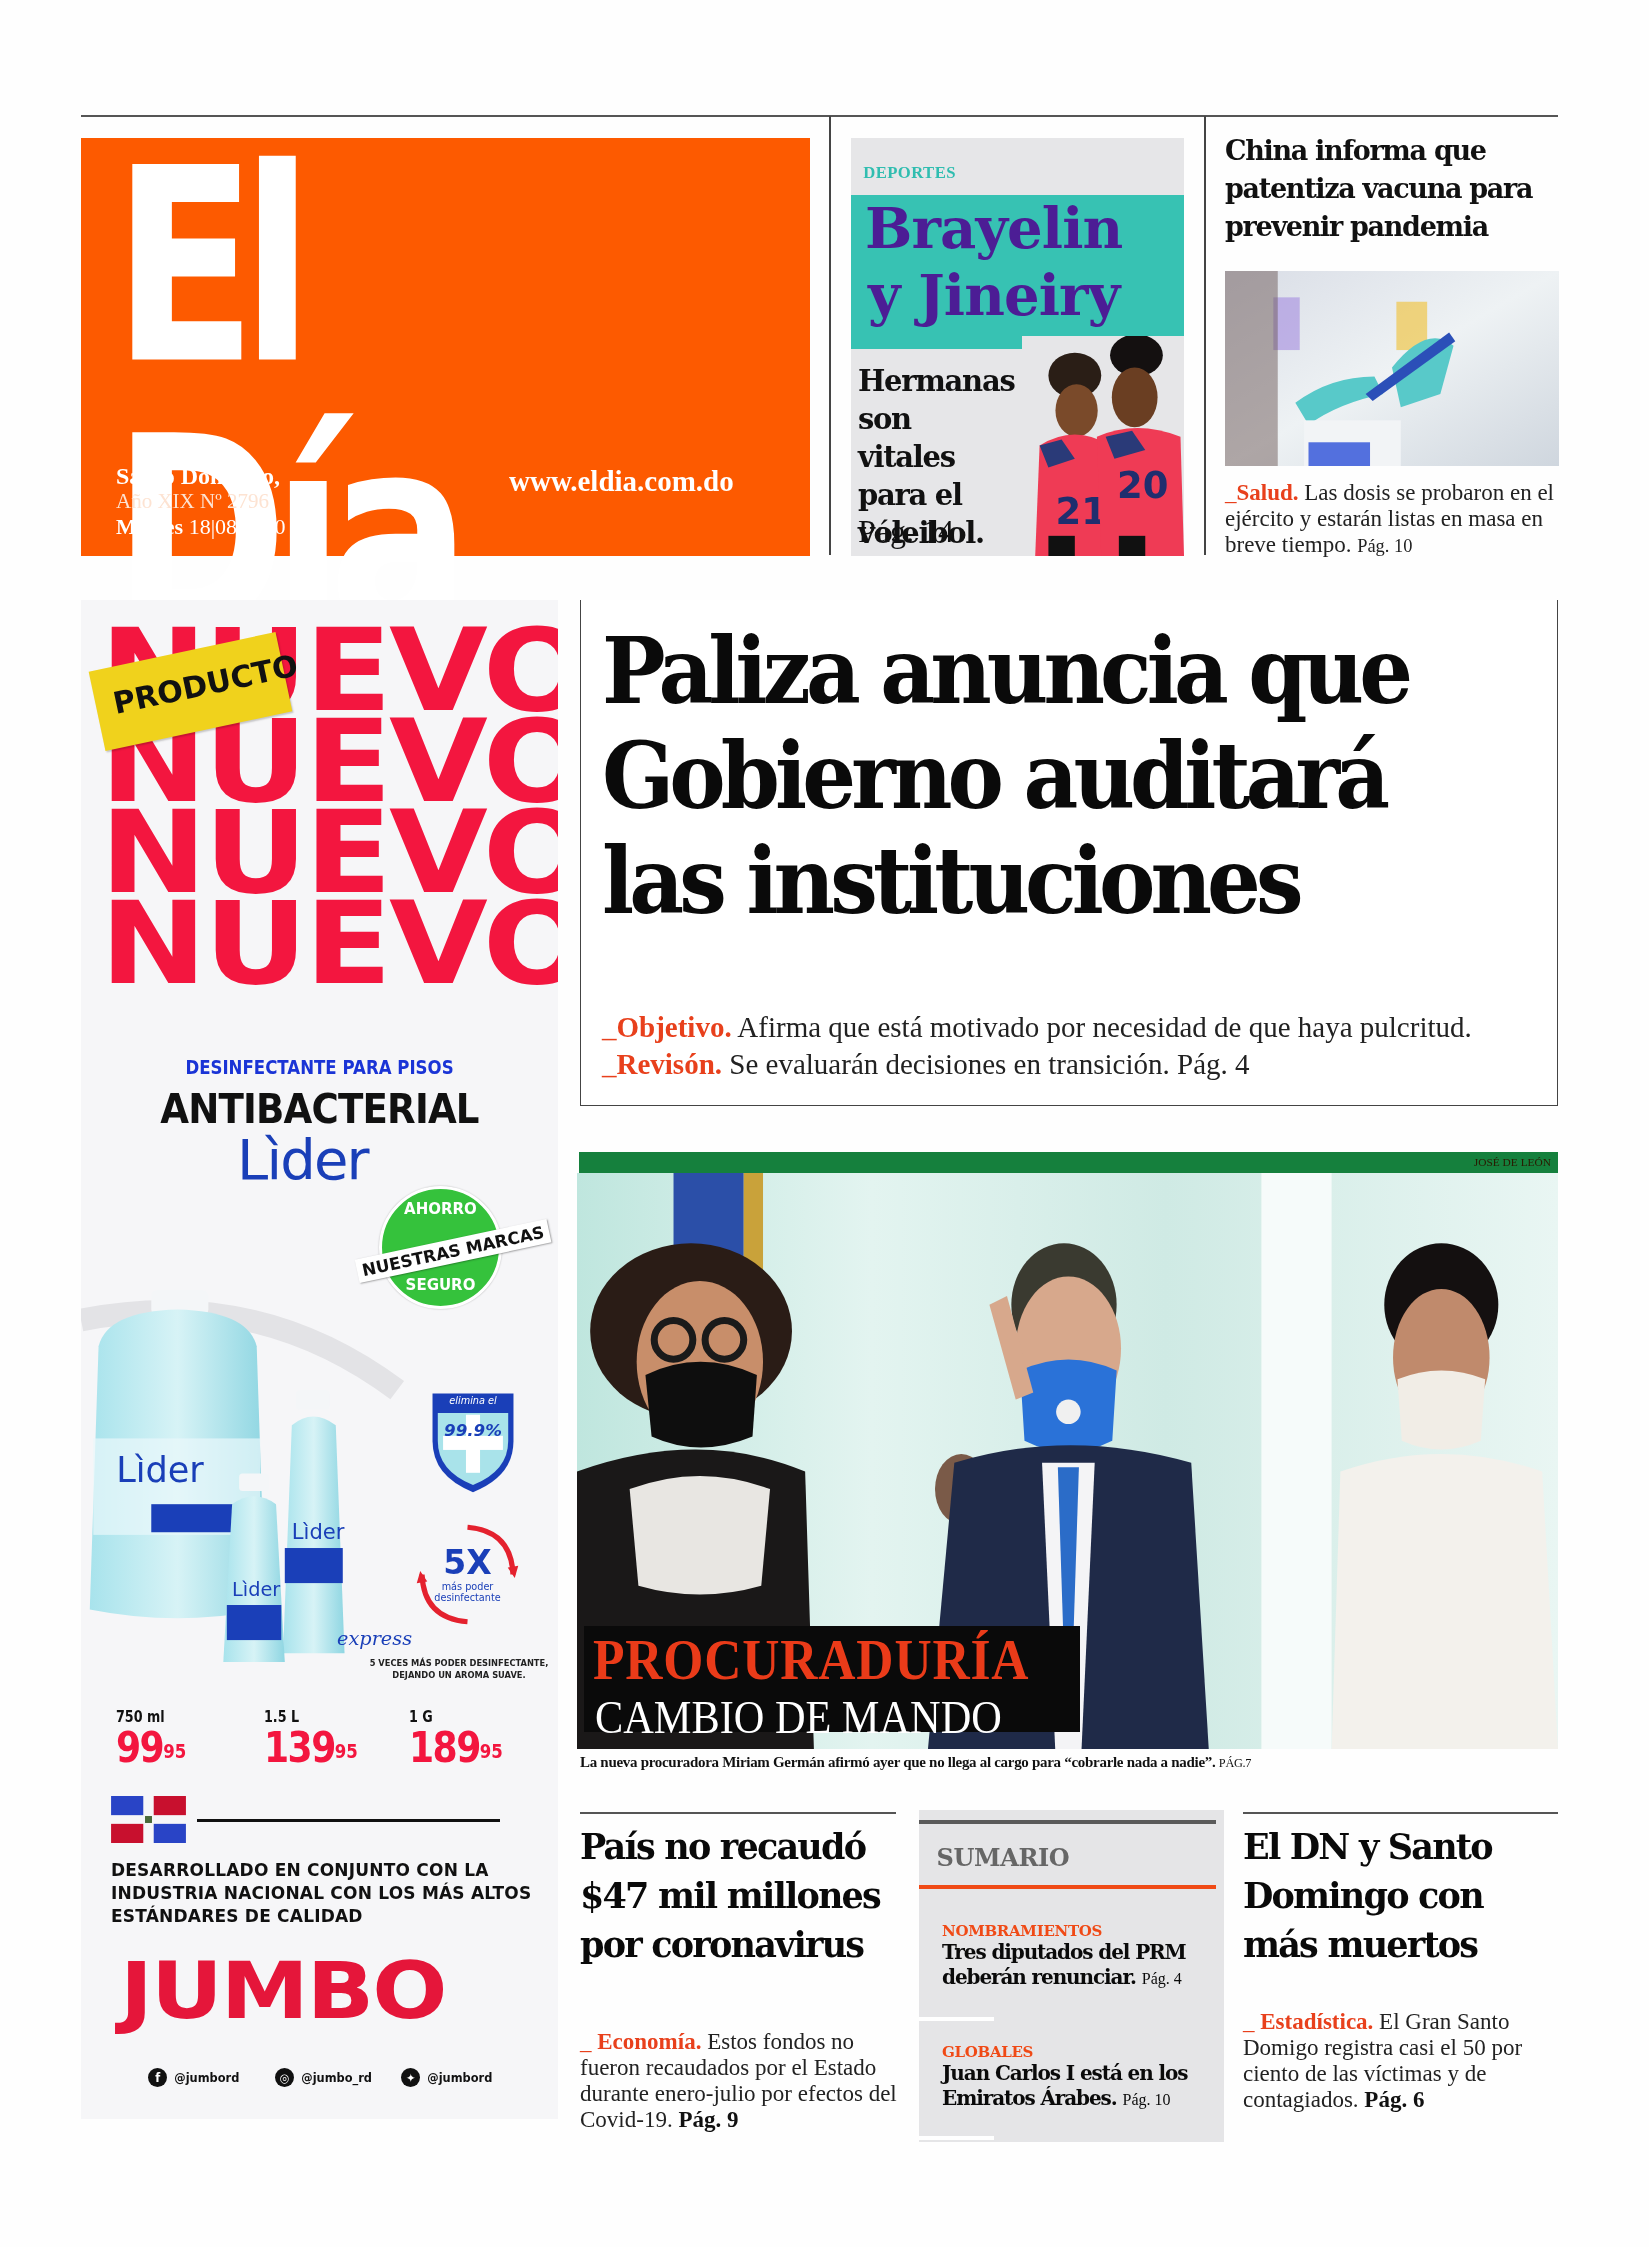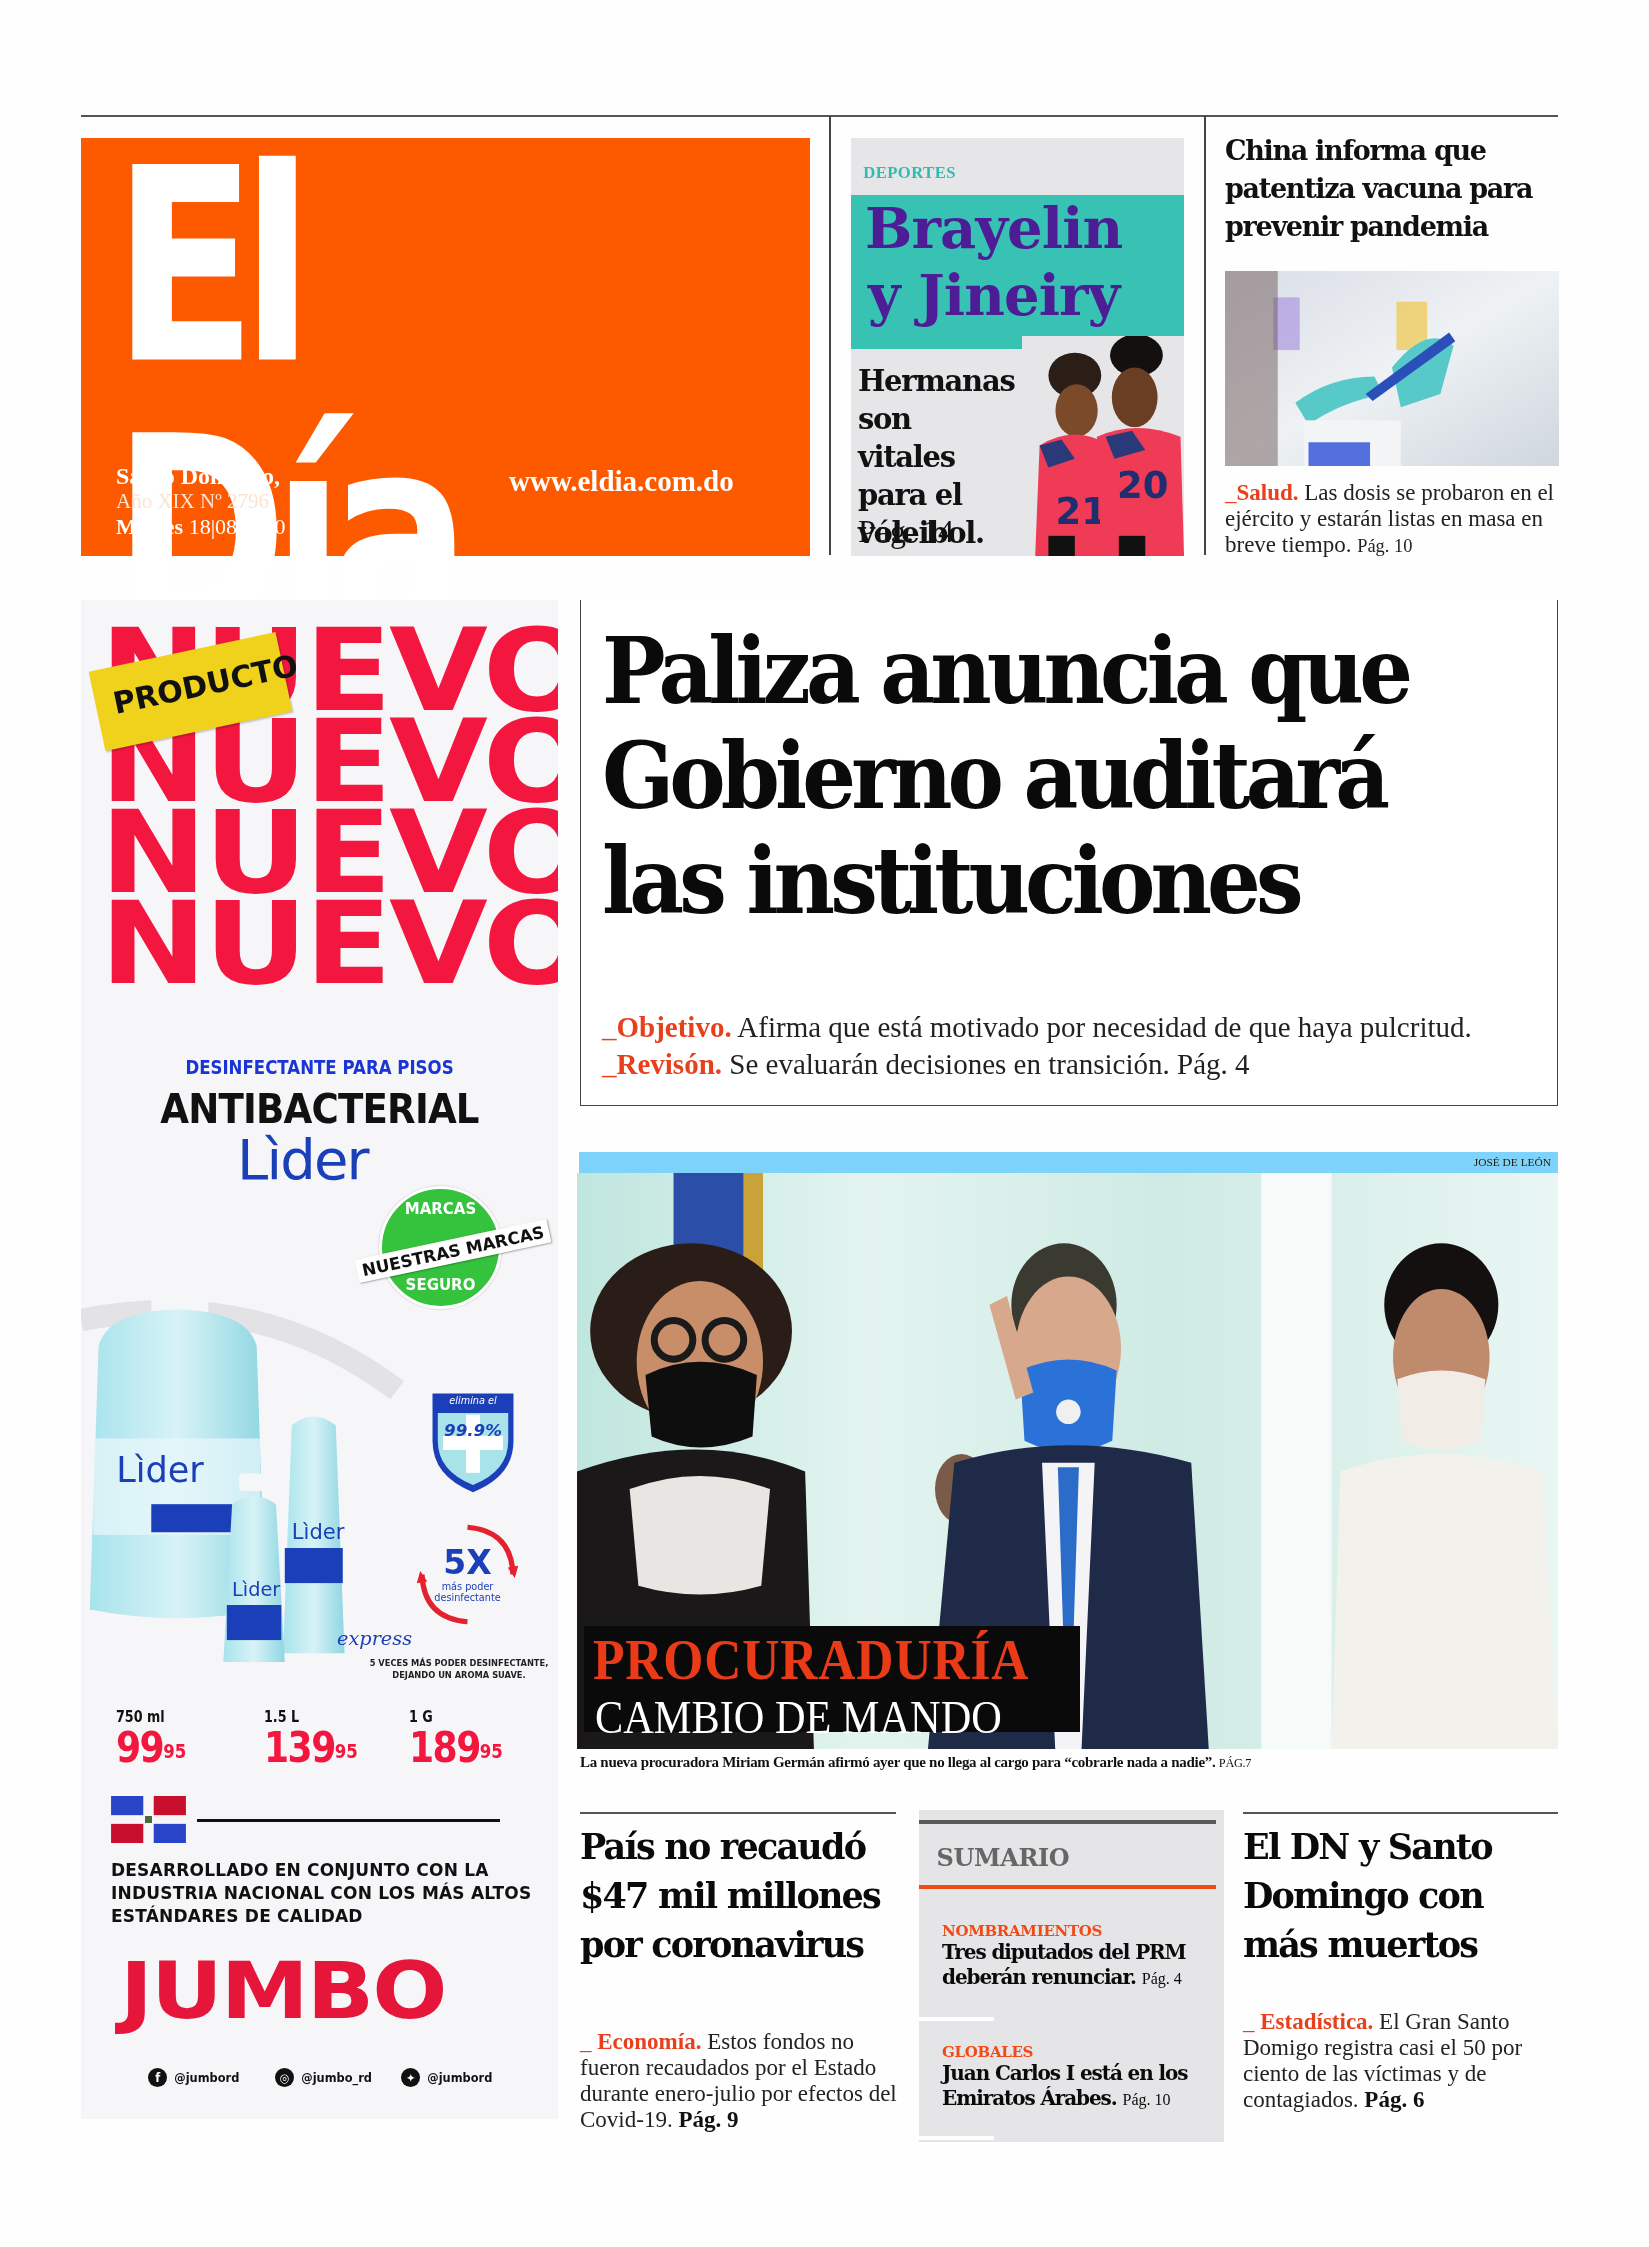--- a/index.html
+++ b/index.html
@@ -34,21 +34,21 @@
   #china .caption { position: absolute; left: 0; top: 348px; font-family: "Liberation Serif", serif; font-size: 23px; line-height: 26px; color: #222; width: 338px; }
   .red-lead { color: #e8401c; font-weight: bold; }
   .dash { color: #e8401c; }
 
   
   #lead { left: 580px; top: 600px; width: 978px; height: 506px; border: 1.8px solid #444; border-top: none; background: #fff; }
   #lead .hl { position: absolute; left: 21px; top: 19.3px; font-family: "DejaVu Serif", serif; font-weight: bold; font-size: 91px; line-height: 105px; letter-spacing: -5.3px; color: #0a0a0a; transform: scaleX(0.93); transform-origin: left top; width: 1009px; }
   #lead .deck { position: absolute; left: 21px; top: 409px; font-family: "Liberation Serif", serif; font-size: 29px; line-height: 37px; color: #222; width: 948px; }
 
   
-  #gold-bar { left: 579px; top: 1152px; width: 979px; height: 21px; background: #7dd3fc; }
+  #gold-bar { left: 579px; top: 1152px; width: 979px; height: 21px; background: #15803d; }
   #gold-bar .credit { position: absolute; right: 7px; top: 4.4px; font-family: "Liberation Serif", serif; font-size: 11.4px; color: #2a1a00; }
   #main-photo { left: 577px; top: 1173px; width: 981px; height: 576px; overflow: hidden; background: #cfe9e4; }
   #photo-label { left: 584px; top: 1626px; width: 496px; height: 106px; background: #0a0a0a; }
   #photo-label .l1 { position: absolute; left: 8.8px; top: 3.5px; font-family: "Liberation Serif", serif; font-weight: bold; font-size: 56px; line-height: 61px; color: #ea3b19; letter-spacing: 0.9px; transform: scaleX(0.92); transform-origin: left top; }
   #photo-label .l2 { position: absolute; left: 10.5px; top: 68px; font-family: "Liberation Serif", serif; font-size: 46px; line-height: 47px; color: #fff; transform: scaleX(0.92); transform-origin: left top; }
   #photo-caption { left: 580px; top: 1754px; font-family: "Liberation Serif", serif; font-weight: bold; font-size: 15px; color: #111; letter-spacing: -0.3px; }
   #photo-caption .pag { font-weight: normal; font-size: 12.3px; }
 
   
   .story { position: absolute; }
@@ -179,21 +179,21 @@
   <div class="nuevo" style="top:298px;">NUEVO</div>
   <div class="tape">
       <span>PRODUCTO</span>
     </div>
 
   <div class="desinf">DESINFECTANTE PARA PISOS</div>
   <div class="antibac">ANTIBACTERIAL</div>
   <div class="lider">Lìder</div>
 
   <div class="badge-ahorro">
-    <div class="a">MARCAS</div>
+    <div class="a">AHORRO</div>
     <div class="s">SEGURO</div>
   </div>
   <div class="marcas">NUESTRAS MARCAS</div>
 
   <svg class="bottles" viewBox="0 0 543 430" preserveAspectRatio="none">
     <defs>
       <linearGradient id="btl" x1="0" y1="0" x2="1" y2="0">
         <stop offset="0" stop-color="#a8e3ec"></stop>
         <stop offset="0.5" stop-color="#d7f3f6"></stop>
         <stop offset="1" stop-color="#8fd6e2"></stop>

